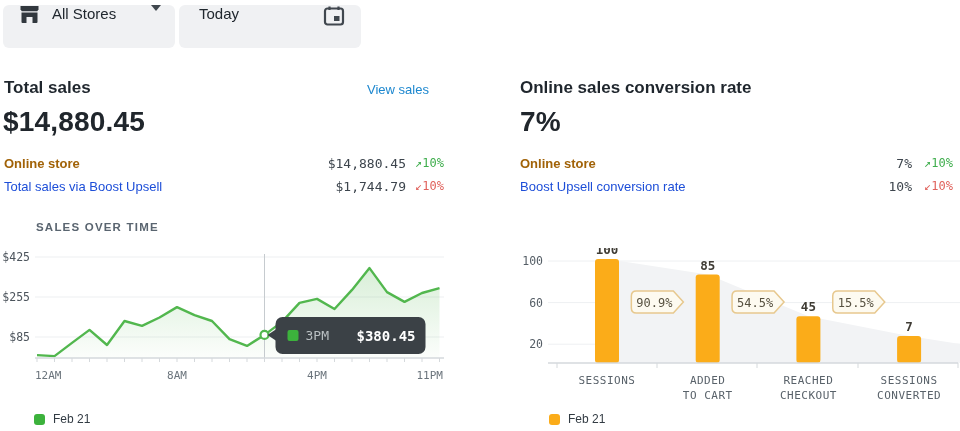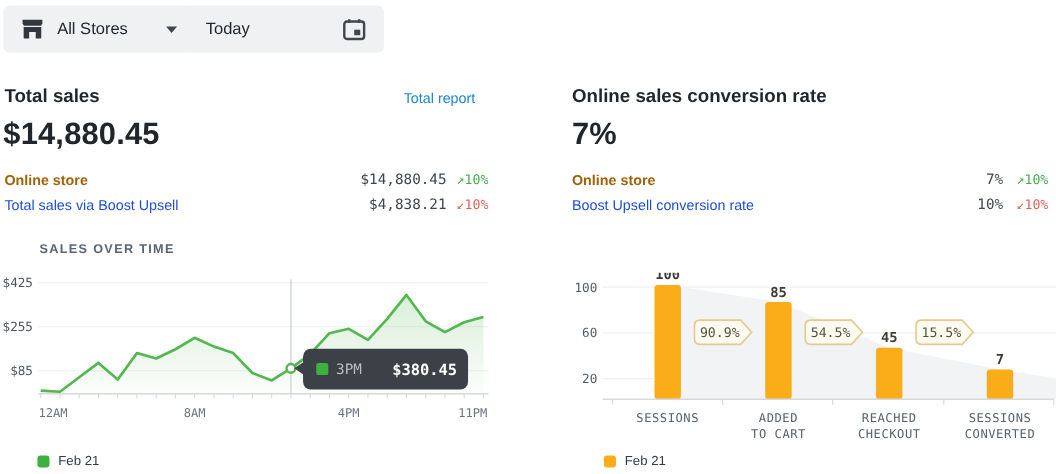--- a/index.html
+++ b/index.html
@@ -4,24 +4,24 @@
 <style>
   * { margin:0; padding:0; box-sizing:border-box; }
   html,body { background:#fff; }
   .stage {
     position:relative; width:960px; height:431px; background:#ffffff;
     font-family:"Liberation Sans", sans-serif; color:#212b36; overflow:hidden;
   }
   
   .tb-btn {
     position:absolute; top:5px; height:43px; background:#f0f1f3; border-radius:6px;
-    display:flex; align-items:center; cursor:pointer;
+    display:flex; align-items:flex-start; cursor:pointer;
   }
   .tb-btn1 { left:3px; width:172px; padding:0 14px 0 16px; }
-  .tb-btn2 { left:167px; width:182px; padding:0 16px 0 20px; }
+  .tb-btn2 { left:179px; width:182px; padding:0 16px 0 20px; }
   .tb-label { font-size:15px; color:#20272e; }
   .tb-btn1 .tb-label { margin-left:12px; }
   .chev { margin-left:auto; width:0; height:0; border-left:5px solid transparent;
     border-right:5px solid transparent; border-top:6px solid #40474e; }
   .tb-btn2 svg { margin-left:auto; }
   
   .panel-title { position:absolute; top:78px; font-size:17px; font-weight:bold; color:#1f262d; }
   .view-report { position:absolute; top:82px; left:367px; font-size:13px; color:#1c87cf; cursor:pointer; }
   .big-value { position:absolute; top:106px; font-size:28px; font-weight:bold; color:#20262c; letter-spacing:0.2px; }
   .mrow { position:absolute; height:16px; font-size:13px; }
@@ -60,31 +60,31 @@
     <span class="tb-label">Today</span>
     <svg width="22" height="22" viewBox="0 0 22 22">
       <rect x="2" y="3.5" width="18" height="16" rx="2.5" fill="none" stroke="#40474e" stroke-width="2.2"></rect>
       <line x1="6.5" y1="1.5" x2="6.5" y2="5" stroke="#40474e" stroke-width="2.2"></line>
       <line x1="15.5" y1="1.5" x2="15.5" y2="5" stroke="#40474e" stroke-width="2.2"></line>
       <rect x="11" y="11" width="5.5" height="5" fill="#40474e"></rect>
     </svg>
   </div>
 
   <div class="panel-title" style="left:4px;">Total sales</div>
-  <div class="view-report">Total report</div>
+  <div class="view-report">View sales</div>
   <div class="big-value" style="left:3px;">$14,880.45</div>
 
   <div class="mrow" style="left:4px; top:156px; width:440px;">
     <span class="lbl bold">Online store</span>
     <span class="val mono" style="right:38px;">$14,880.45</span>
     <span class="delta mono" data-dir="up">↗10%</span>
   </div>
   <div class="mrow" style="left:4px; top:179px; width:440px;">
     <span class="lbl">Total sales via Boost Upsell</span>
-    <span class="val mono" style="right:38px;">$4,838.21</span>
+    <span class="val mono" style="right:38px;">$1,744.79</span>
     <span class="delta mono" data-dir="down">↙10%</span>
   </div>
 
   <div class="section-title" style="left:4px;">SALES OVER TIME</div>
 
   <svg id="sales-chart" class="chart-svg" style="left:0; top:248px;" width="452" height="138">
       <defs>
         <linearGradient id="gfill" x1="0" y1="0" x2="0" y2="1">
           <stop offset="0%" stop-color="#52b74e" stop-opacity="0.22"></stop>
           <stop offset="100%" stop-color="#52b74e" stop-opacity="0.02"></stop>

